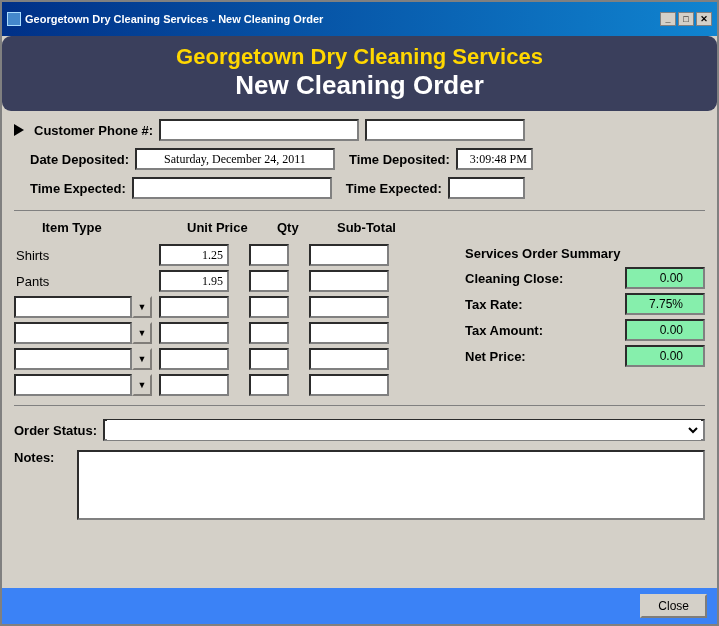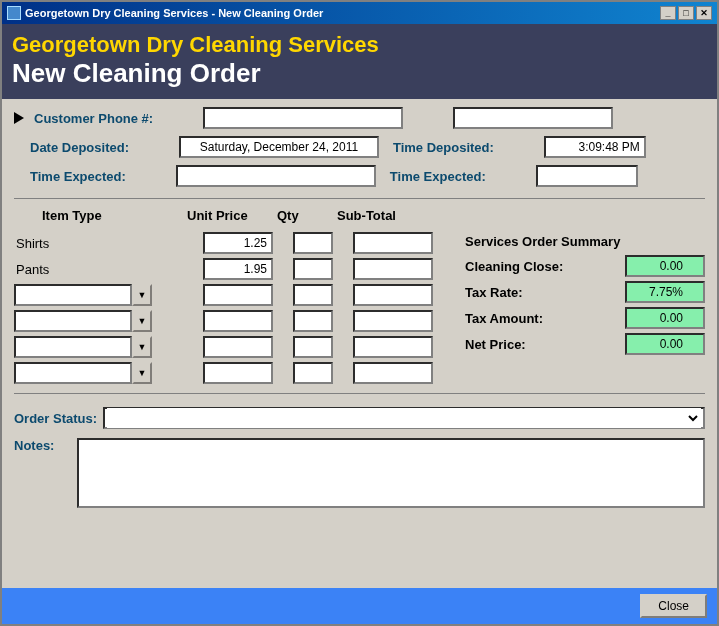--- a/index.html
+++ b/index.html
@@ -21,21 +21,21 @@
     }
     .title-bar {
       background: linear-gradient(to right, #003087, #1084d0);
       color: white;
       font-size: 11px;
       font-weight: bold;
       padding: 3px 5px;
       display: flex;
       align-items: center;
       justify-content: space-between;
-      height: 22px;
+      height: 34px;
       flex-shrink: 0;
     }
     .title-bar-left {
       display: flex;
       align-items: center;
       gap: 4px;
     }
     .title-bar-icon {
       width: 14px;
       height: 14px;
@@ -55,22 +55,23 @@
       display: flex;
       align-items: center;
       justify-content: center;
       cursor: pointer;
       color: #000;
       font-weight: bold;
     }
     .header-section {
       background: #3a3f5c;
       padding: 8px 10px 10px;
-      text-align: left;
+      text-align: center;
       flex-shrink: 0;
+      border-radius: 9px;
     }
     .header-company {
       color: #FFD700;
       font-size: 22px;
       font-weight: bold;
       font-family: 'Arial', sans-serif;
     }
     .header-title {
       color: white;
       font-size: 26px;
@@ -85,37 +86,36 @@
       flex-direction: column;
       gap: 5px;
     }
     .form-row {
       display: flex;
       align-items: center;
       gap: 6px;
       margin-bottom: 2px;
     }
     .label {
-      color: #0c4a6e;
+      color: #000000;
       font-weight: bold;
       white-space: nowrap;
     }
     .input-field {
       border: 2px inset #808080;
       background: white;
       height: 22px;
       padding: 1px 4px;
       font-size: 12px;
-      font-family: Liberation Sans, sans-serif;
-      margin-left: 44px;
+      font-family: Liberation Serif, serif;
     }
     .input-wide { width: 200px; }
     .input-medium { width: 160px; }
     .input-date { width: 200px; text-align: center; }
-    .input-time { width: 102px; text-align: right; }
+    .input-time { width: 77px; text-align: right; }
     .input-tiny { width: 40px; }
     .input-price { width: 70px; text-align: right; }
     .input-subtotal { width: 80px; text-align: right; }
     .section-divider {
       border: none;
       border-top: 1px solid #808080;
       margin: 4px 0;
     }
     .items-header {
       display: grid;

